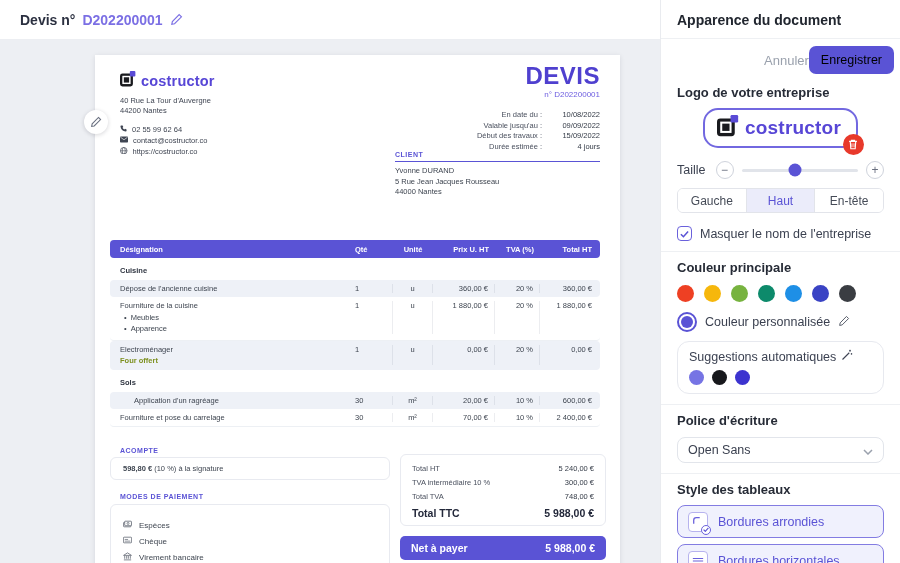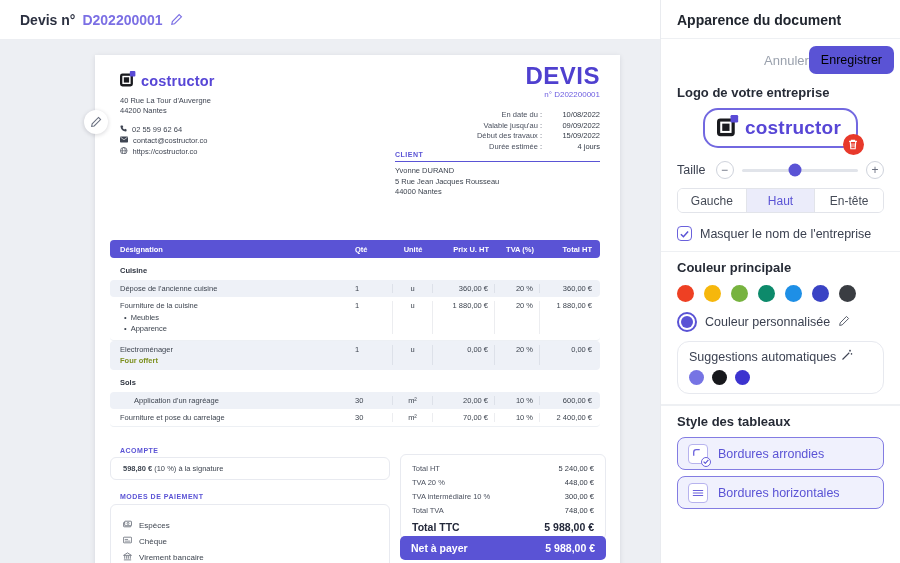--- a/index.html
+++ b/index.html
@@ -324,24 +324,20 @@
               <span>Virement bancaire</span>
             </div>
         </div>
 
         <div class="totals-box">
           <div class="tot-row">
               <span>Total HT</span>
               <span class="tot-val">5 240,00 €</span>
             </div>
           <div class="tot-row">
-              <span>TVA 20 %</span>
-              <span class="tot-val">448,00 €</span>
-            </div>
-          <div class="tot-row">
               <span>TVA intermédiaire 10 %</span>
               <span class="tot-val">300,00 €</span>
             </div>
           <div class="tot-row">
               <span>Total TVA</span>
               <span class="tot-val">748,00 €</span>
             </div>
           <div class="ttc-row">
               <span>Total TTC</span>
               <span>5 988,00 €</span>
@@ -450,20 +446,31 @@
         <div class="suggest-dots">
           <span class="sug-dot" style="background: rgb(118, 116, 228);"></span>
           <span class="sug-dot" style="background: rgb(23, 24, 28);"></span>
           <span class="sug-dot" style="background: rgb(60, 51, 207);"></span>
         </div>
       </div>
     </div>
 
     <div class="divider"></div>
 
+    <div class="p-section">
+      <div class="p-sec-title">Police d'écriture</div>
+      <div class="select-box">
+        <span class="select-value">Open Sans</span>
+        <span>
+          <svg width="10" height="6" viewBox="0 0 10 6">
+              <path d="M1 1l4 4 4-4" fill="none" stroke="#9aa1ad" stroke-width="1.5"></path>
+            </svg>
+        </span>
+      </div>
+    </div>
 
     <div class="divider"></div>
 
     <div class="p-section">
       <div class="p-sec-title">Style des tableaux</div>
       <div class="style-opts">
         <button class="style-opt">
           <span class="opt-icon">
             <svg width="12" height="12" viewBox="0 0 14 14">
                 <path d="M2 9V5a3 3 0 0 1 3-3h4" fill="none" stroke="#6a61dc" stroke-width="1.5"></path>

